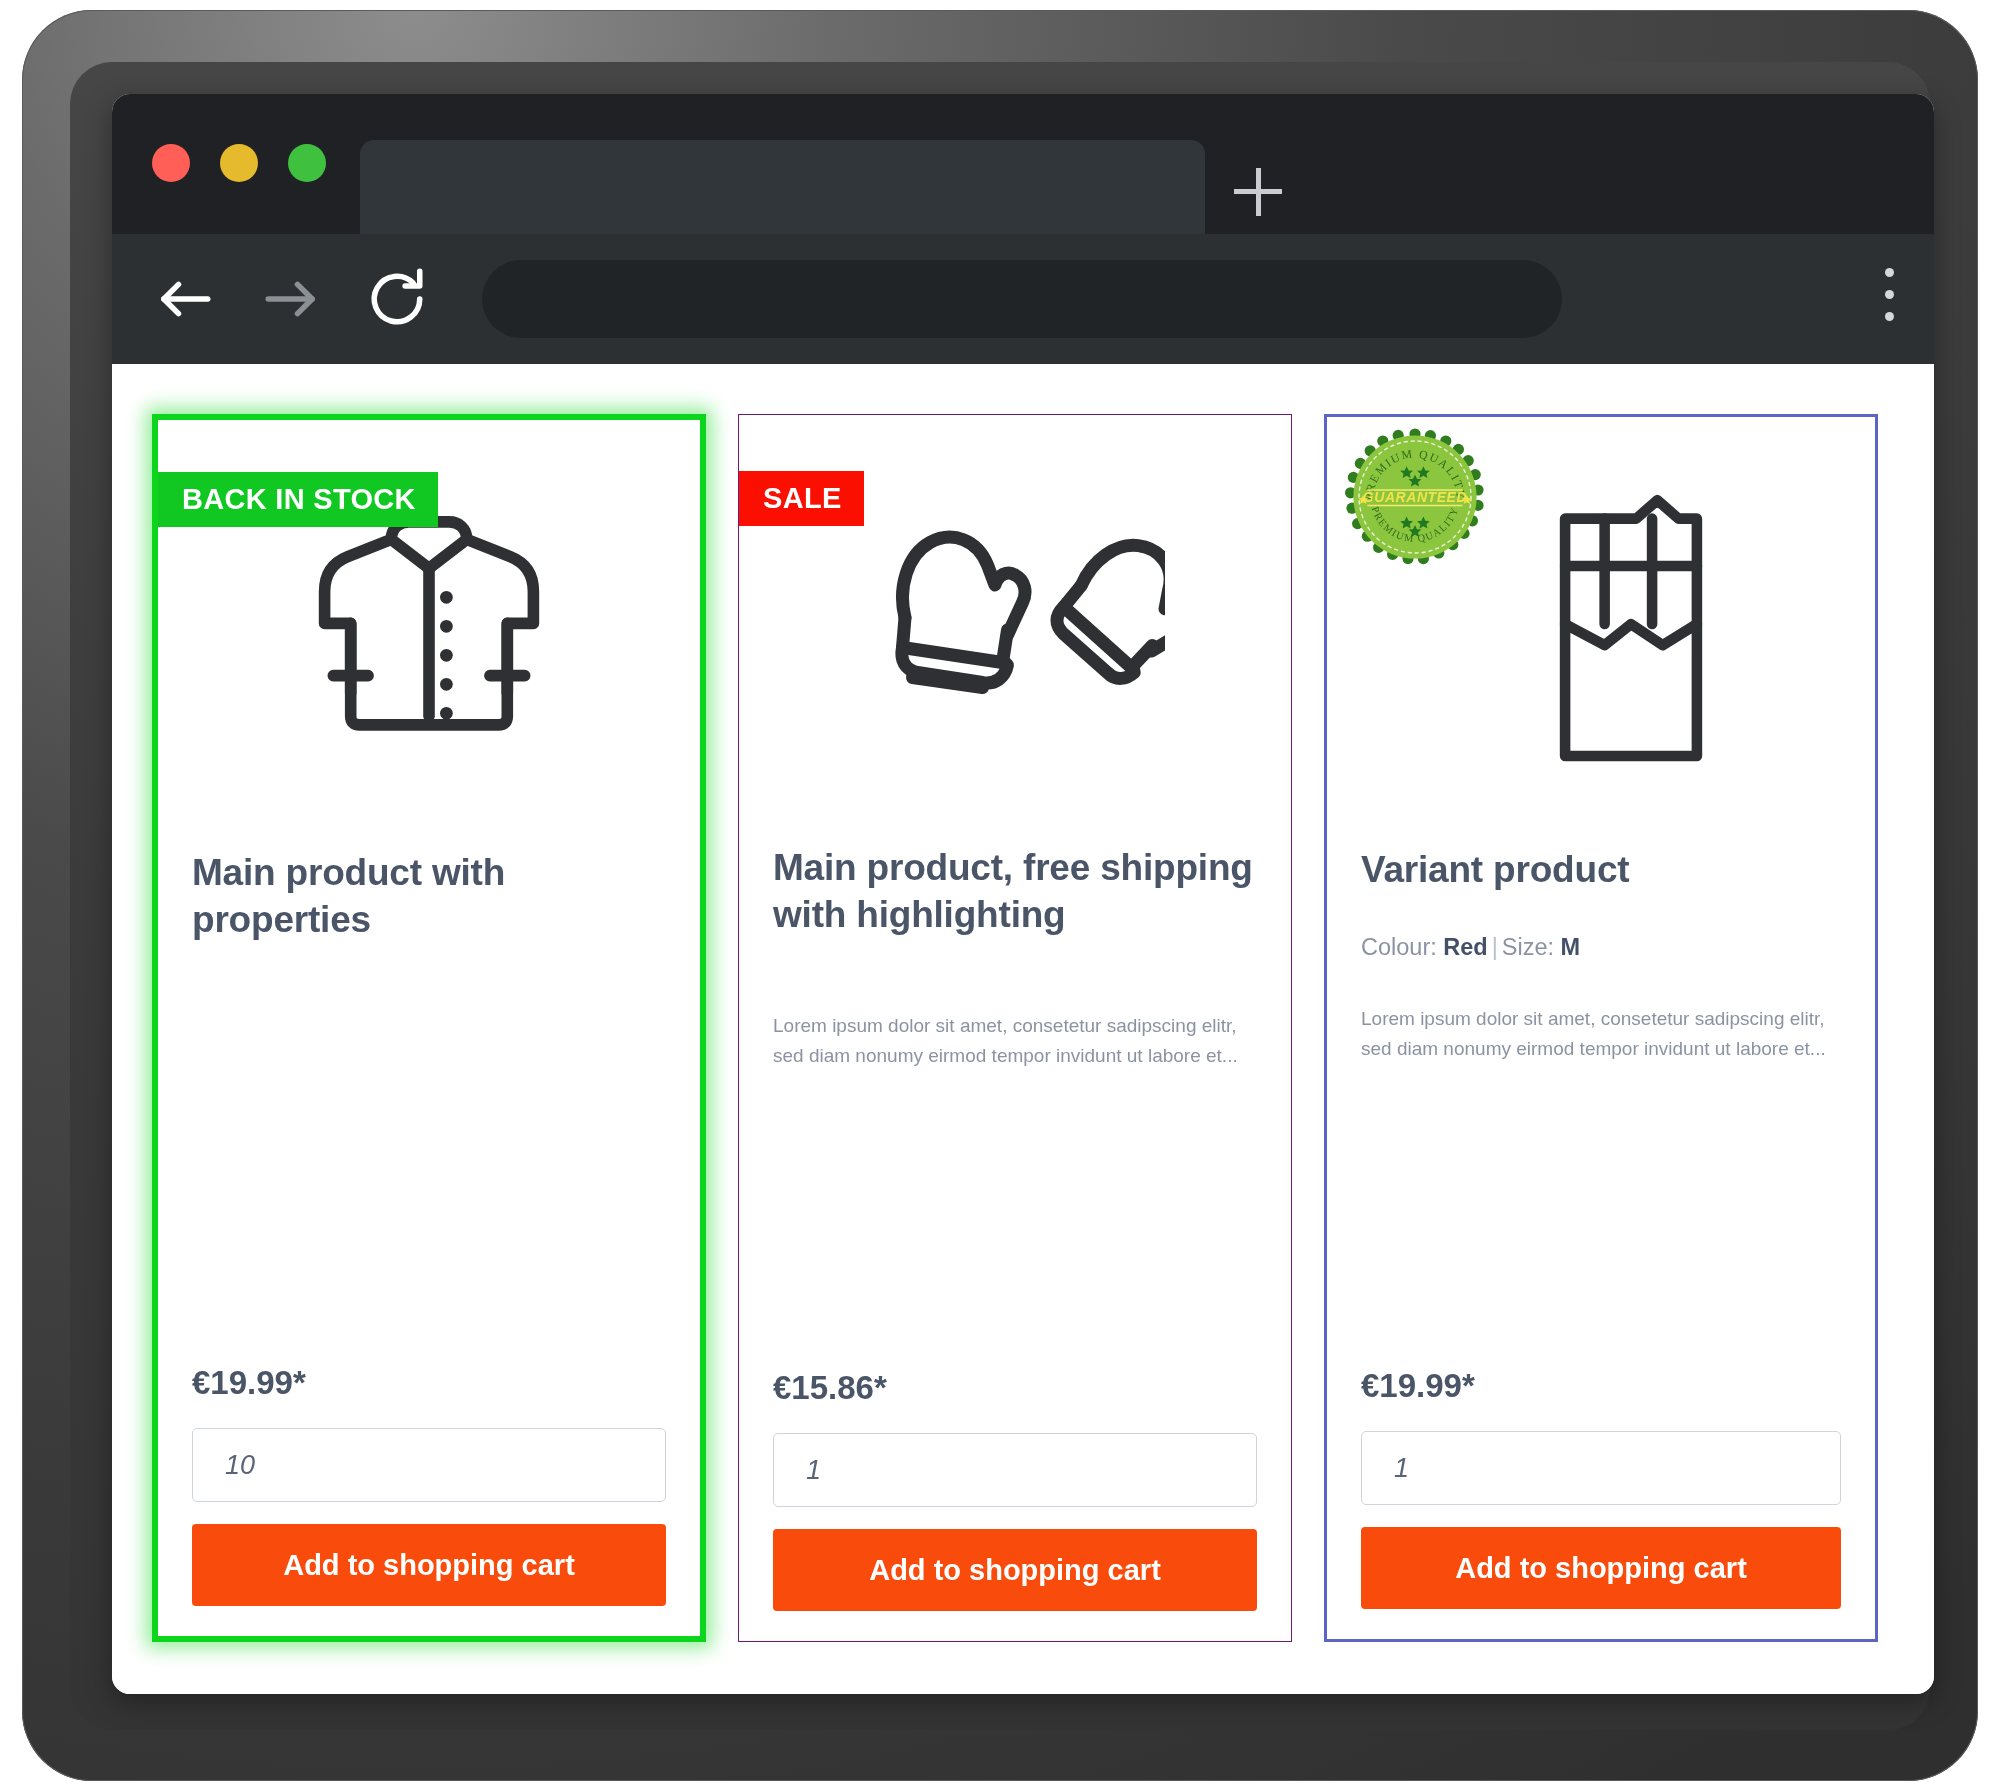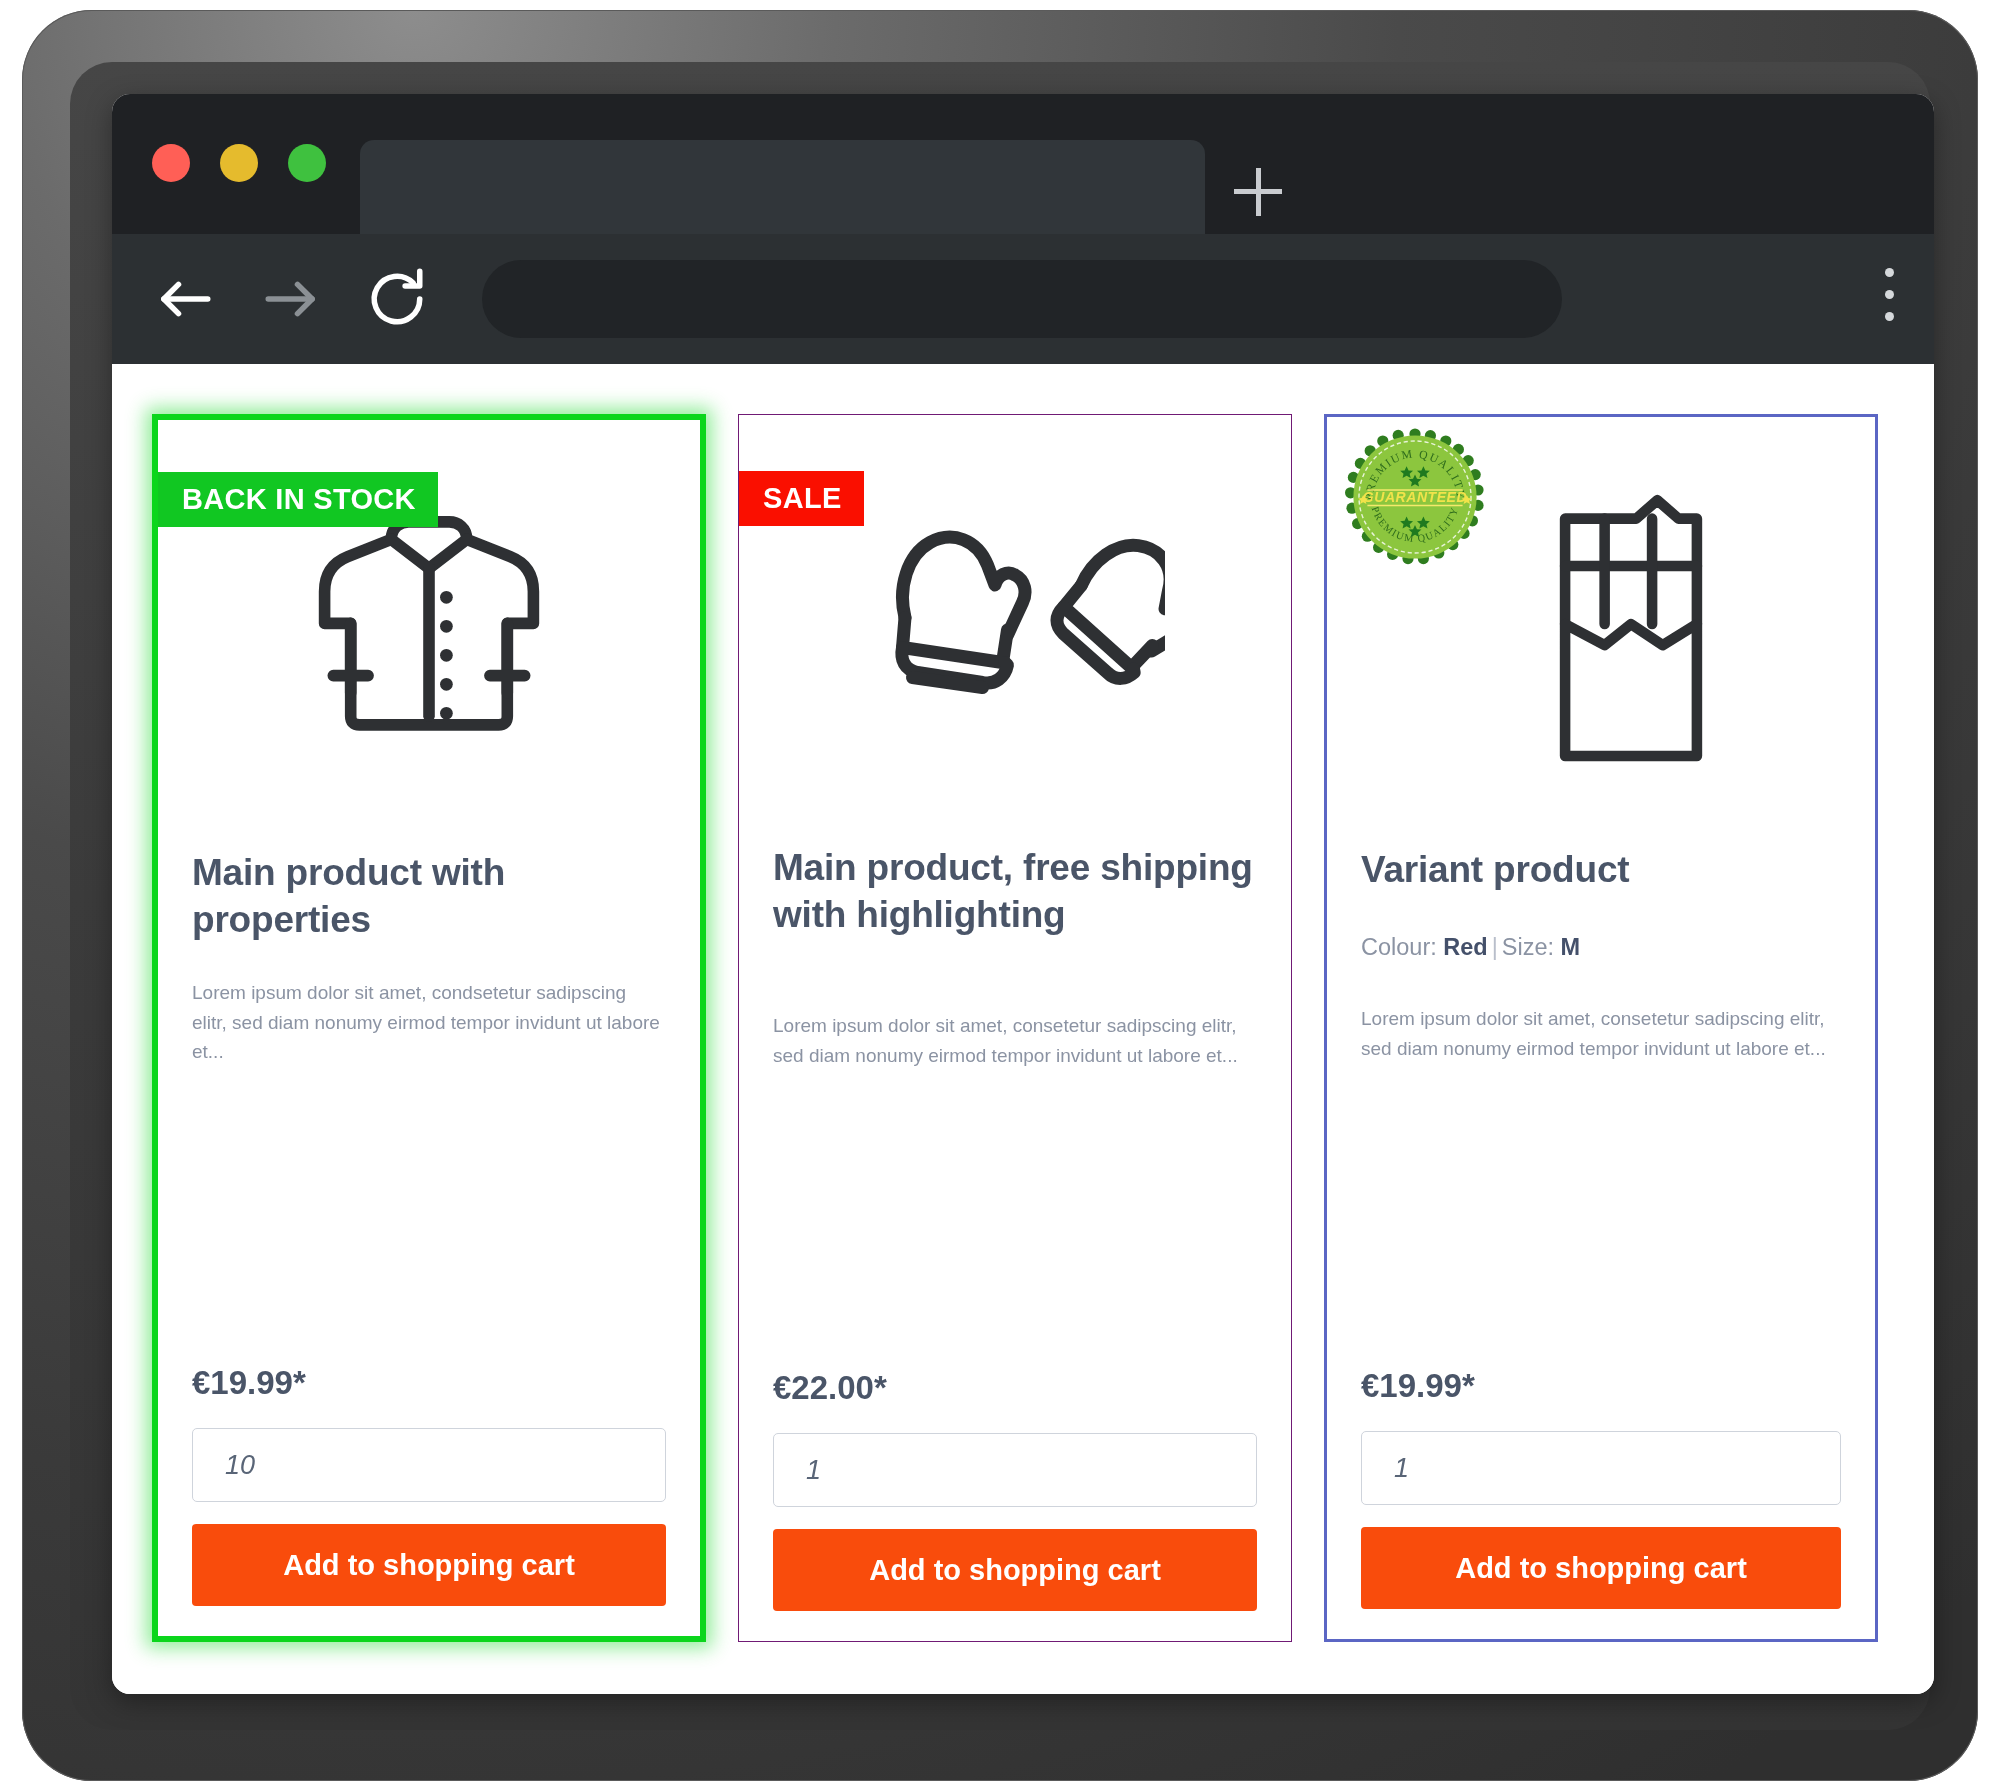--- a/index.html
+++ b/index.html
@@ -298,21 +298,20 @@
                 <circle cx="56" cy="37" r="2.2"></circle>
                   <circle cx="56" cy="47" r="2.2"></circle>
                 <circle cx="56" cy="57" r="2.2"></circle>
                   <circle cx="56" cy="67" r="2.2"></circle>
                 <circle cx="56" cy="77" r="2.2"></circle>
               </g>
             </svg>
           </div>
           <div class="body">
             <div class="title">Main product with properties</div>
-            <div class="desc">Lorem ipsum dolor sit amet, condsetetur sadipscing elitr, sed diam nonumy eirmod tempor invidunt ut labore et...</div>
           </div>
           <div class="foot">
             <div class="price">€19.99*</div>
             <input class="qty" type="text" value="10" style="">
             <button class="cart">Add to shopping cart</button>
           </div>
         </div>
 
         <div class="card red">
           <div class="badge sale">SALE</div>
@@ -330,21 +329,21 @@
                 <path d="M77 49c-1 5 1 8 6 9l23 3c5 1 8-2 9-6l-1-1"></path>
               </g>
             </svg>
           </div>
           <div class="body">
             <div class="title">Main product, free shipping with highlighting</div>
             <div class="props"></div>
             <div class="desc">Lorem ipsum dolor sit amet, consetetur sadipscing elitr, sed diam nonumy eirmod tempor invidunt ut labore et...</div>
           </div>
           <div class="foot">
-            <div class="price">€22.00*</div>
+            <div class="price">€15.86*</div>
             <input class="qty" type="text" value="1" style="">
             <button class="cart">Add to shopping cart</button>
           </div>
         </div>
 
         <div class="card blue">
           <div class="imgbox">
             <svg class="seal" viewBox="0 0 100 100">
               <g id="spikes" fill="#2f7d1f">
                 <circle cx="50" cy="5" r="4"></circle>

